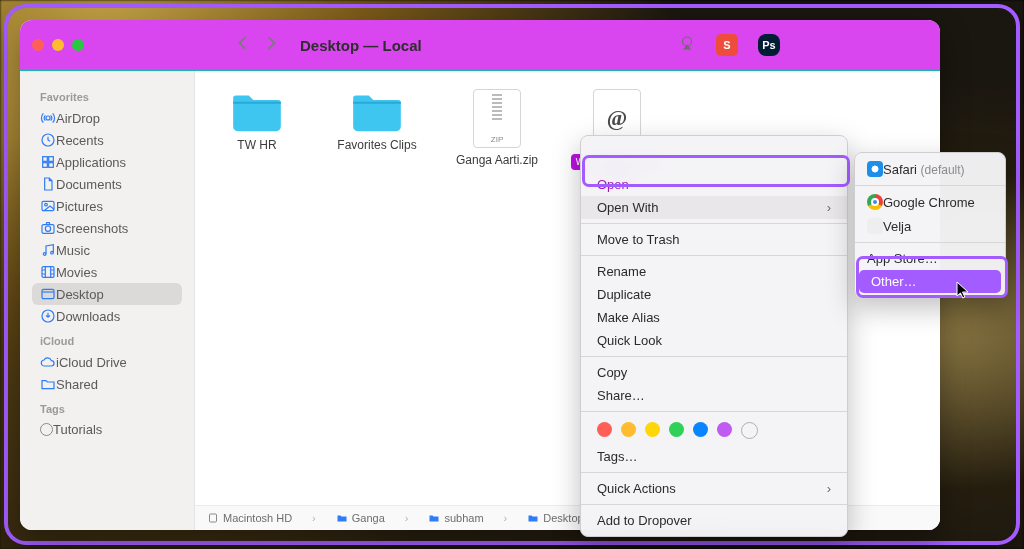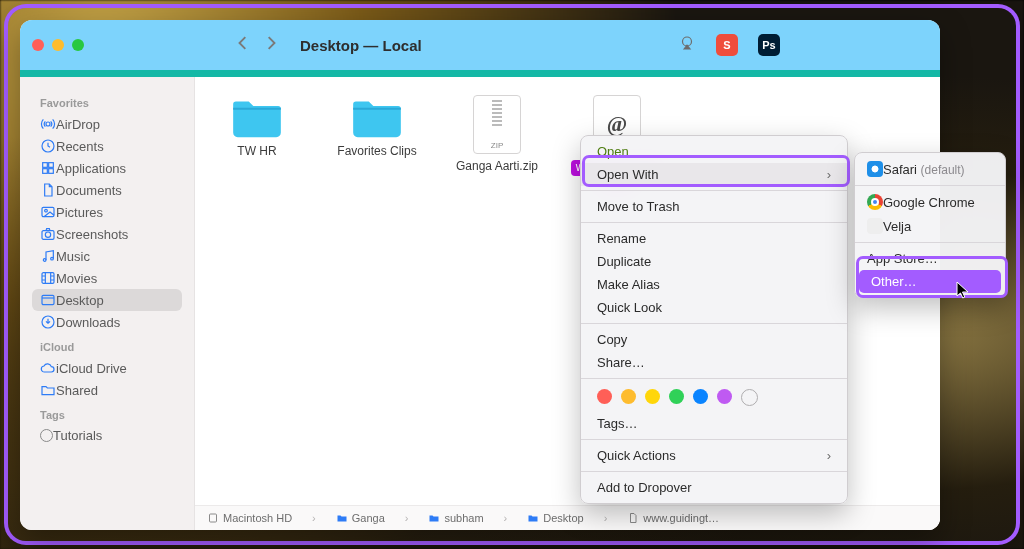--- a/index.html
+++ b/index.html
@@ -41,22 +41,22 @@
     display: flex;
     flex-direction: column;
     overflow: hidden;
   }
   .toolbar {
     height: 50px;
     display:flex;
     align-items:center;
     gap:12px;
     padding: 0 12px;
-    background:#7dd3fc;
-    border-bottom:7px solid #14b8a6;
+    background:#d946ef;
+    border-bottom:1px solid #14b8a6;
   }
   .traffic { display:flex; gap:8px; margin-right:8px;}
   .dot { width:12px; height:12px; border-radius:50%; }
   .dot.red{background:#ff5f57;} .dot.yellow{background:#febc2e;} .dot.green{background:#28c840;}
   .nav-arrows{display:flex;gap:14px;color:#7a7a7a;margin:0 10px;}
   .nav-arrows svg{width:14px;height:14px;}
   .title{font-weight:600;font-size:15px;color:#2e2e2e;}
   .spacer{flex:1;}
   .tool-icons{display:flex;align-items:center;gap:20px;color:#6d6d6d;}
   .tool-icons .sq{width:22px;height:22px;border-radius:5px;display:flex;align-items:center;justify-content:center;font-size:11px;font-weight:700;color:#fff;}
@@ -100,21 +100,21 @@
     border:1px solid #d0cdd0; border-radius:8px;
     box-shadow:0 10px 28px rgba(0,0,0,.25);
     font-size:13px; color:#2b2b2b;
     padding:4px 0;
     backdrop-filter: blur(10px);
   }
   .mi{padding:4px 16px;display:flex;align-items:center;justify-content:space-between;}
   .mi.hover{background:#e9e7ea;}
   .mi .chev{color:#6d6d6d;}
   .sep-line{height:1px;background:#d9d6da;margin:4px 0;}
-  .dim{color:#4d7c0f;}
+  .dim{color:#a21caf;margin-top:33px;}
   .ring{position:absolute;border:3px solid #a35cff;border-radius:7px;pointer-events:none;}
   .tagrow{display:flex;gap:9px;padding:6px 16px;}
   .tcircle{width:15px;height:15px;border-radius:50%;}
   .tcircle.empty{border:1.5px solid #aeacae;background:transparent;}
 
   
   .submenu{
     position:absolute; left:854px; top:152px; width:150px;
     background:rgba(244,244,246,.97);
     border:1px solid #d0cdd0; border-radius:8px;
@@ -152,21 +152,21 @@
           </svg></span>
     </div>
     <div class="title">Desktop — Local</div>
     <div class="spacer"></div>
     <div class="tool-icons">
       <span><svg viewBox="0 0 24 24" fill="none" stroke="currentColor" stroke-width="1.6">
             <circle cx="12" cy="10" r="6"></circle>
             <path d="M8 20l4-5 4 5z" fill="currentColor"></path>
           </svg></span>
       <div class="sq" style="background:#ef4d3c;">S</div>
-      <div class="sq" style="background:#001d34;">Ps</div>
+      <div class="sq" style="background:#001d34;border-radius:8px;">Ps</div>
     </div>
     <div style="width:20px;"></div>
     <div class="group">
       <span><svg viewBox="0 0 24 24" fill="none" stroke="currentColor" stroke-width="1.6">
             <circle cx="12" cy="12" r="9"></circle>
             <path d="M12 8h0M12 11v5"></path>
           </svg></span>
       <span><svg viewBox="0 0 24 24" fill="none" stroke="currentColor" stroke-width="1.6">
             <rect x="4" y="4" width="6" height="6"></rect>
             <rect x="14" y="4" width="6" height="6"></rect>

